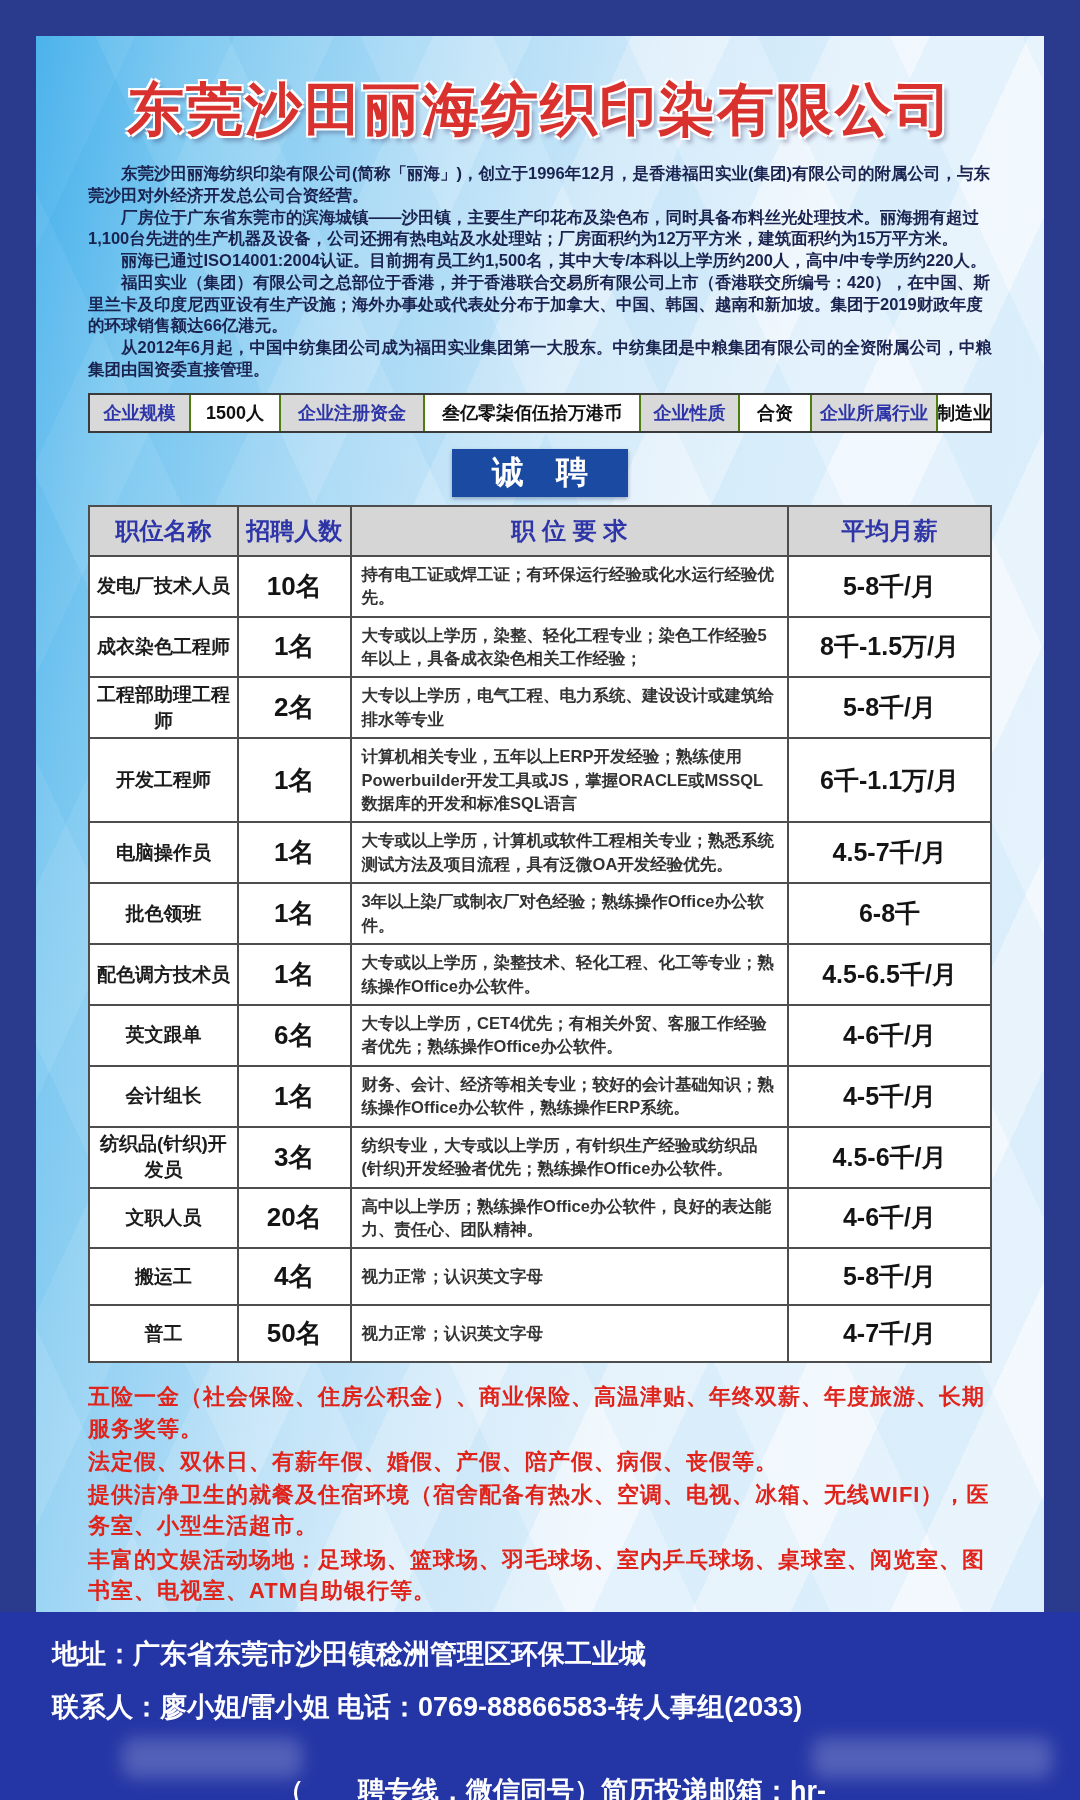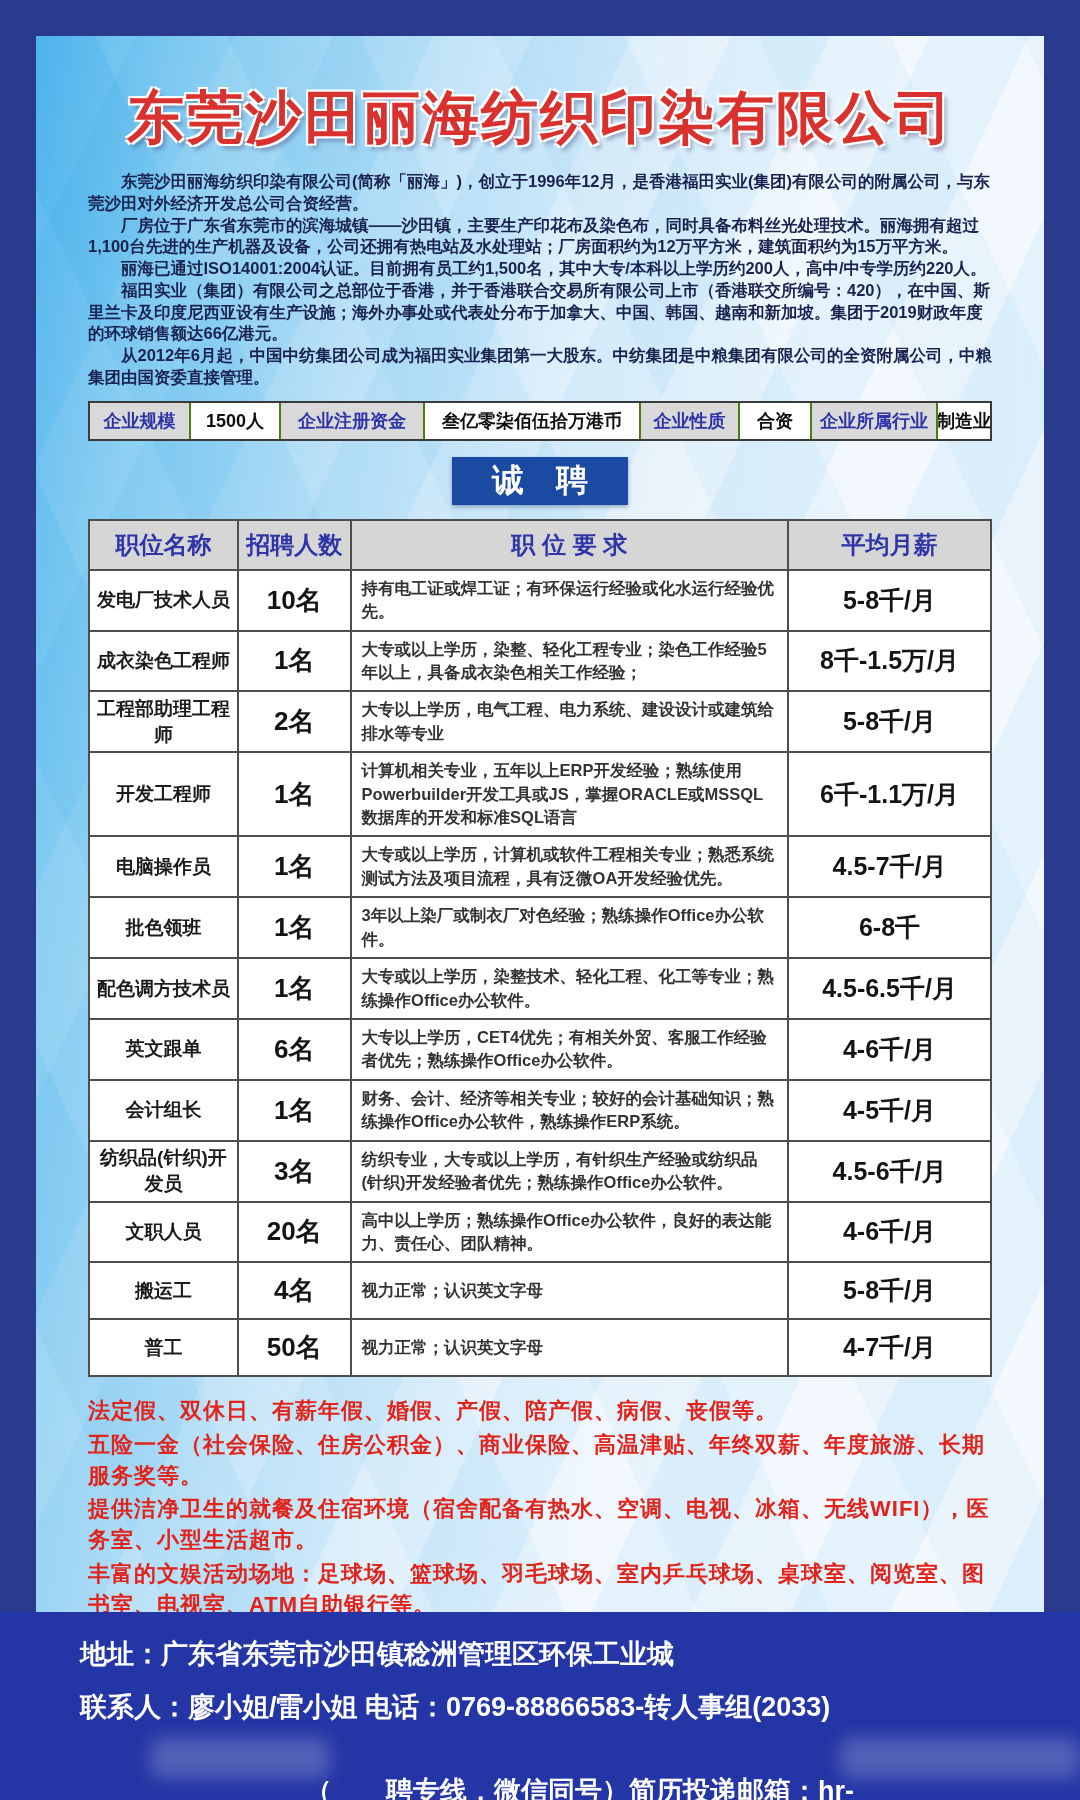--- a/index.html
+++ b/index.html
@@ -6,21 +6,21 @@
   *{box-sizing:border-box;}
   body{font-family:"Liberation Sans","DejaVu Sans",sans-serif;}
   .poster{position:relative;width:1080px;height:1800px;background:#2a3a8c;overflow:hidden;margin:0 auto;}
   
   .panel{
     position:absolute;left:36px;right:36px;top:36px;bottom:188px;overflow:hidden;
     background:
       repeating-linear-gradient(115deg, rgba(255,255,255,0.10) 0 90px, rgba(150,210,245,0.14) 90px 180px),
       repeating-linear-gradient(65deg, rgba(255,255,255,0.10) 0 120px, rgba(140,205,240,0.10) 120px 240px),
       linear-gradient(100deg,#2ea6e9 0%,#6fc3ef 12%,#a8d9f5 28%,#d8ecfa 46%,#eef6fd 64%,#f1f7fd 100%);
-    padding:8px 52px;
+    padding:0 52px;
   }
   .title{
     margin:36px 0 14px 0;text-align:center;
     font-size:57px;font-weight:900;color:#d8312e;letter-spacing:2px;white-space:nowrap;
     text-shadow:-2px -2px 0 #fff,2px -2px 0 #fff,-2px 2px 0 #fff,2px 2px 0 #fff,4px 5px 4px rgba(40,40,90,0.35);
   }
   .intro p{
     margin:0;padding:0;text-indent:2em;
     font-size:16.5px;line-height:1.32;font-weight:bold;color:#1a2350;
   }
@@ -30,21 +30,21 @@
     display:flex;align-items:center;justify-content:center;
     border-left:2px solid #4d7c0f;font-weight:bold;white-space:nowrap;overflow:hidden;
   }
   .infobar .cell:first-child{border-left:none;}
   .infobar .lab{background:#d9d9d9;color:#2d35a8;font-size:18px;}
   .infobar .val{background:#fff;color:#101010;font-size:18px;}
   .w1{width:11%;} .w2{width:10%;} .w3{width:16%;} .w4{width:24%;}
   .w5{width:11%;} .w6{width:8%;} .w7{width:14%;} .w8{width:6%;flex:1;}
   
   .banner{
-    width:176px;height:48px;margin:16px auto 14px auto;background:#1b4aa2;
+    width:176px;height:48px;margin:16px auto 8px auto;background:#1b4aa2;
     display:flex;align-items:center;justify-content:center;
     color:#fff;font-size:32px;font-weight:bold;white-space:pre;box-shadow:0 2px 4px rgba(20,40,90,.35);
   }
   
   table.jobs{width:100%;border-collapse:collapse;background:#fff;}
   table.jobs th,table.jobs td{border:2px solid #4d4d4d;}
   table.jobs th{
     background:#d6d6d6;color:#2d35a8;font-size:24px;font-weight:bold;height:50px;padding:4px;
   }
   table.jobs td{height:57px;}
@@ -55,21 +55,21 @@
   
   .benefits{margin-top:18px;}
   .benefits-head{display:flex;align-items:center;margin:0 0 10px 0;}
   .tri{width:0;height:0;border-top:15px solid transparent;border-bottom:15px solid transparent;
        border-left:20px solid #e0241b;margin-right:12px;}
   .benefits-head .txt{font-size:32px;font-weight:900;color:#e0241b;letter-spacing:2px;}
   .benefits p{margin:0 0 2px 0;font-size:22px;font-weight:900;color:#e0241b;line-height:1.42;letter-spacing:1px;}
   
   .footer{
     position:absolute;left:0;right:0;bottom:0;height:188px;background:#2435a5;
-    color:#fff;padding:24px 0 0 80px;
+    color:#fff;padding:24px 0 0 52px;
   }
   .footer .line{font-size:27px;font-weight:bold;margin-bottom:17px;white-space:pre;}
   .footer .indent{padding-left:180px;position:relative;}
   .smudge{position:absolute;background:rgba(255,255,255,0.22);filter:blur(9px);border-radius:10px;}
   .s1{left:70px;top:-4px;width:180px;height:40px;}
   .s2{left:760px;top:-4px;width:240px;height:40px;}
 </style>
 </head>
 <body>
 
@@ -184,22 +184,22 @@
         <tr>
           <td class="c1">普工</td>
           <td class="c2">50名</td>
           <td class="c3">视力正常；认识英文字母</td>
           <td class="c4">4-7千/月</td>
         </tr>
       </tbody>
     </table>
 
     <div class="benefits">
+      <p>五险一金（社会保险、住房公积金）、商业保险、高温津贴、年终双薪、年度旅游、长期服务奖等。</p>
       <p>法定假、双休日、有薪年假、婚假、产假、陪产假、病假、丧假等。</p>
-      <p>五险一金（社会保险、住房公积金）、商业保险、高温津贴、年终双薪、年度旅游、长期服务奖等。</p>
       <p>提供洁净卫生的就餐及住宿环境（宿舍配备有热水、空调、电视、冰箱、无线WIFI），医务室、小型生活超市。</p>
       <p>丰富的文娱活动场地：足球场、篮球场、羽毛球场、室内乒乓球场、桌球室、阅览室、图书室、电视室、ATM自助银行等。</p>
     </div>
 
   </div>
 
   <div class="footer">
     <div class="line">地址：广东省东莞市沙田镇稔洲管理区环保工业城</div>
     <div class="line">联系人：廖小姐/雷小姐 电话：0769-88866583-转人事组(2033)</div>
     <div class="line indent">

